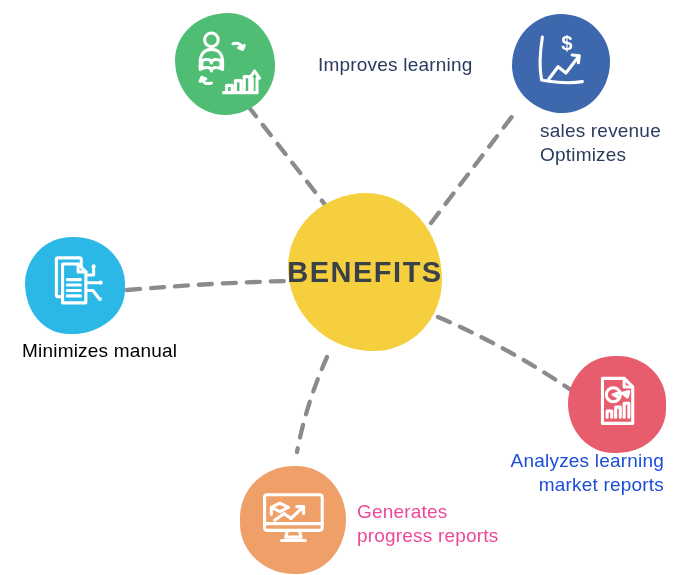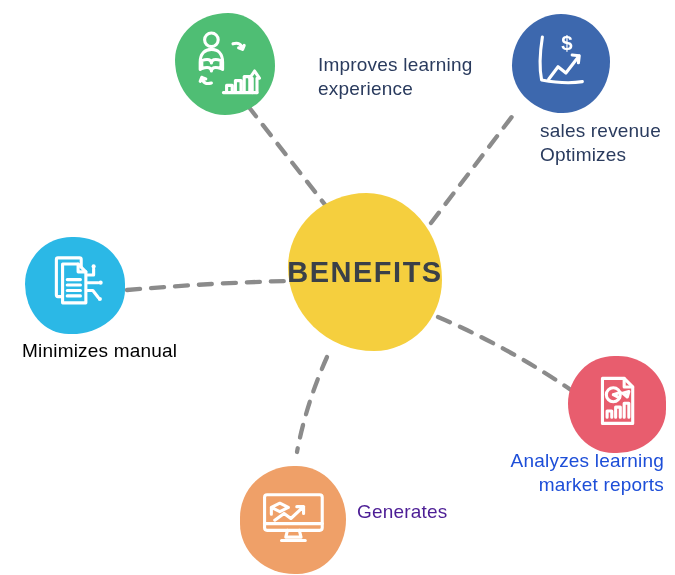--- a/index.html
+++ b/index.html
@@ -56,21 +56,20 @@
       <path class="icon-stroke" d="M19,57 v-9 c0,-11 6,-16 14,-16 s14,5 14,16 v9"></path>
       <path class="icon-stroke" d="M21,46 c8,-3 12,-1 12,3 c0,-4 4,-6 12,-3 v10 c-8,-3 -12,-1 -12,3 c0,-4 -4,-6 -12,-3 z"></path>
       <path class="icon-stroke" d="M60,25 q10,-3 12,7 M72,32 l-5,-2 M72,32 l2,-5"></path>
       <path class="icon-stroke" d="M33,74 q-10,3 -12,-7 M21,67 l5,2 M21,67 l-2,5"></path>
       <path class="icon-stroke" d="M48,86 h42 M52,86 v-9 h7 v9 M63,86 v-15 h7 v15 M74,86 v-20 h7 v20"></path>
       <path class="icon-stroke" d="M84,86 v-18 h-3 l6,-9 6,9 h-3 v18"></path>
     </svg>
   </div>
   <div class="label label-improves" style="color: rgb(42, 59, 94); margin-left: 28px;">
     <div>Improves learning</div>
-    <div>experience</div>
   </div>
 
   <div class="blob blob-blue" style="background: rgb(61, 104, 174); color: rgb(61, 104, 174);">
     <svg viewBox="0 0 100 100">
       <path class="icon-stroke" d="M26,16 c-4,25 -4,40 -1,55 c22,4 40,4 52,2"></path>
       <path class="icon-stroke" d="M34,70 l12,-16 l10,8 l17,-22 M73,40 l-1,9 M73,40 l-9,-1"></path>
       <text class="icon-text" x="50" y="33" font-size="26">$</text>
     </svg>
   </div>
   <div class="label label-optimizes" style="color: rgb(42, 59, 94);">
@@ -110,17 +109,18 @@
 
   <div class="blob blob-orange" style="background: rgb(239, 160, 104); color: rgb(239, 160, 104);">
     <svg viewBox="0 0 100 100">
       <rect class="icon-stroke" x="16" y="20" width="68" height="42" rx="3"></rect>
       <path class="icon-stroke" d="M16,54 h68"></path>
       <path class="icon-stroke" d="M43,62 l-2,8 h18 l-2,-8 M36,74 h28"></path>
       <path class="icon-stroke" d="M24,35 l10,-5 10,5 -10,5 z M24,35 v8"></path>
       <path class="icon-stroke" d="M28,50 l11,-8 8,6 15,-14 M62,34 l0,8 M62,34 l-8,0"></path>
     </svg>
   </div>
-  <div class="label label-generates" style="color: #4c1d95;">
+  <div class="label label-generates" style="color: #ec4899;">
     <div>Generates</div>
+    <div>progress reports</div>
   </div>
 
 </div>
 
 </body></html>

